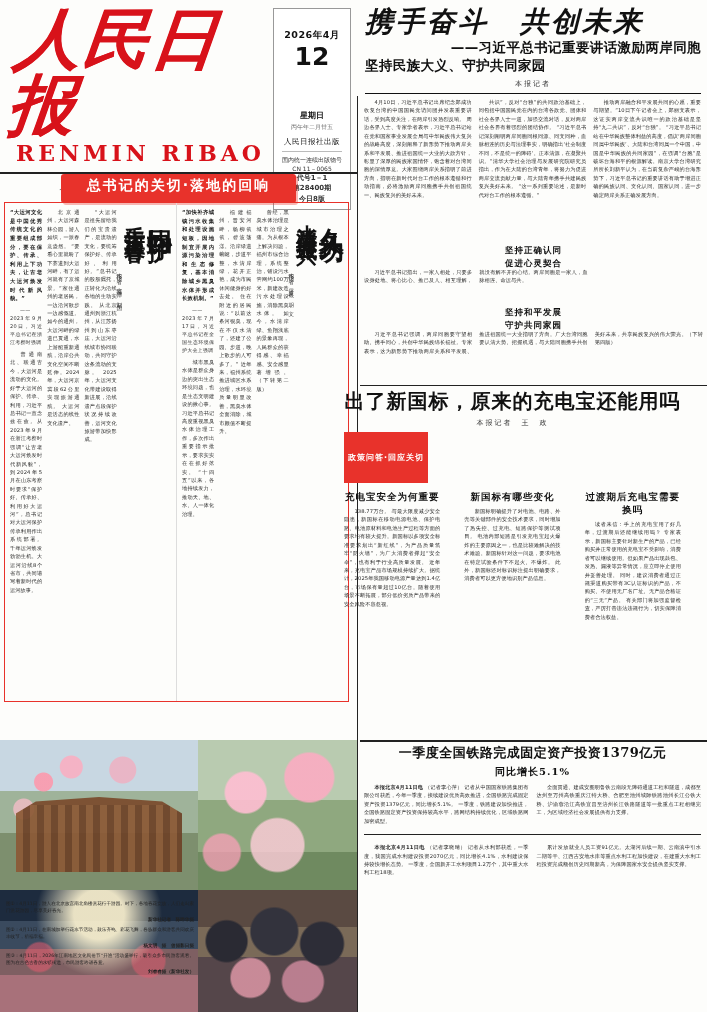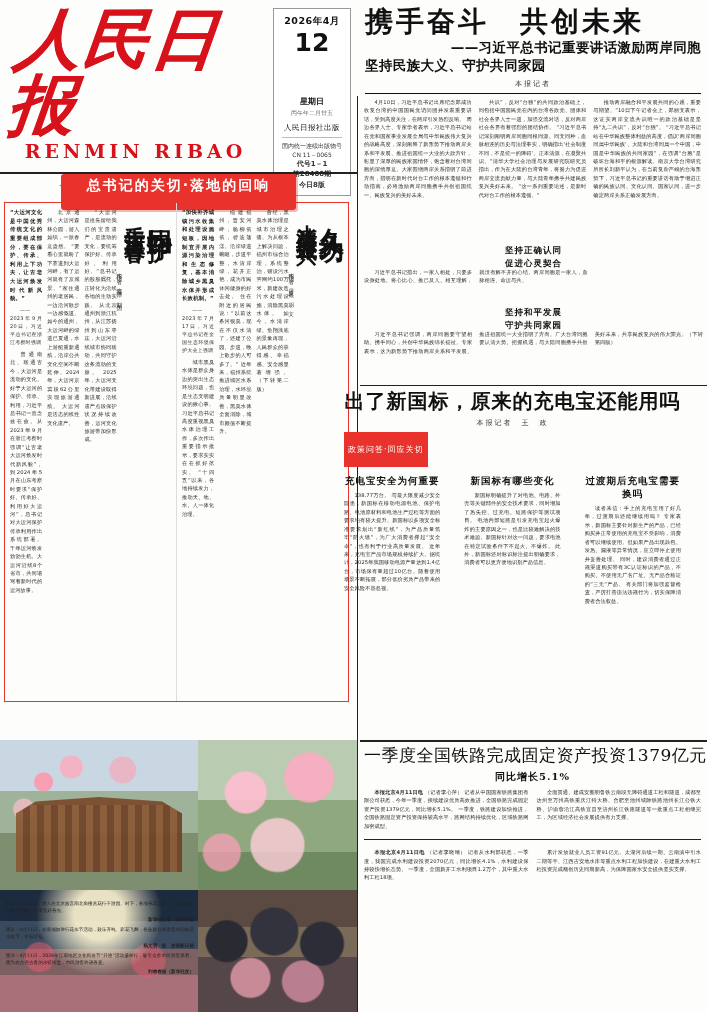--- a/index.html
+++ b/index.html
@@ -20,47 +20,47 @@
     font-family: "DejaVu Serif", "Liberation Serif", serif;
     font-size: 66px; font-weight: bold; color: #d8121a;
     letter-spacing: 2px; line-height: 1.0;
     font-style: italic;
     transform: skewX(-6deg);
     padding-left: 6px;
     text-shadow: 0.5px 0 0 #d8121a;
   }
   .logo-en {
     font-family: "DejaVu Serif", "Liberation Serif", serif;
-    font-size: 19px; font-weight: bold; color: #d8121a;
-    letter-spacing: 4px; text-align: center;
+    font-size: 22px; font-weight: bold; color: #d8121a;
+    letter-spacing: 4px; text-align: right;
     margin-top: 2px;
   }
   .mast-url {
     font-size: 7.5px; color: #222; text-align: center; margin-top: 16px;
     letter-spacing: 0.3px;
   }
   .mast-date {
     width: 78px; margin-top: 8px; margin-left: 8px;
     border: 1px solid #999; text-align: center;
-    padding: 6px 2px 5px; background: #fff;
+    padding: 20px 2px 5px; background: #fff;
   }
   .md-ym { font-size: 9.5px; font-weight: bold; letter-spacing: .5px; }
   .md-day { font-size: 25px; font-weight: bold; line-height: 1.15; margin: 1px 0 1px; }
   .md-wk { font-size: 8px; font-weight: bold; margin-bottom: 2px; margin-top: 38px;}
   .md-lunar { font-size: 6px; color: #666; margin-bottom: 5px; }
   .md-pub { font-size: 7.5px; margin-bottom: 4px; letter-spacing:.5px;}
   .md-sep { border-top: 1px solid #bbb; margin: 3px 6px; }
   .md-line { font-size: 6px; line-height: 1.5; color: #333; }
   .md-line.b { font-weight: bold; font-size: 7px; }
 
   .mast-right { flex: 1; padding: 6px 6px 0 10px; }
   .top-head {
     font-family: "DejaVu Serif", "Liberation Serif", serif;
     font-size: 28px; font-weight: bold; letter-spacing: 3px;
-    line-height: 1.12; white-space: nowrap;
+    line-height: 1.12; white-space: nowrap; font-style: italic;
   }
   .top-sub {
     font-size: 13.5px; font-weight: bold; letter-spacing: .4px;
     text-align: right; margin-top: 2px; line-height: 1.25;
   }
   .top-sub2 {
     font-size: 13.5px; font-weight: bold; letter-spacing: .4px;
     margin-top: 1px; line-height: 1.25;
   }
   .byline { font-size: 7px; text-align: center; margin: 5px 0 4px; letter-spacing: 2px; color:#333; }
@@ -76,21 +76,21 @@
 
   
   .left-block {
     position: absolute; left: 0; top: 172px; width: 357px; height: 563px;
     padding: 2px 6px 0 6px;
   }
   .banner-wrap { text-align: center; position: relative; height: 26px; }
   .banner {
     display: inline-block; background: #e8322b; color: #fff;
     font-size: 14px; font-weight: bold; letter-spacing: 2px;
-    padding: 3px 26px 15px; border-radius: 3px;
+    padding: 3px 26px 8px; border-radius: 3px;
     box-shadow: 2px 2px 0 rgba(232,50,43,.35);
   }
   .redbox {
     border: 1.3px solid #e8322b; position: absolute;
     left: 4px; top: 30px; width: 345px; height: 500px;
   }
   .two-stories { display: flex; height: 100%; }
   .story { flex: 1; display: flex; padding: 5px 4px 4px 5px; }
 
   .quote {
@@ -129,38 +129,38 @@
     position: absolute; left: 340px; top: 386px; width: 347px; height: 352px;
     padding: 3px 6px 0 4px;
   }
   .mid-head {
     font-family: "DejaVu Serif", "Liberation Serif", serif;
     font-size: 20px; font-weight: bold; letter-spacing: 1px;
     text-align: center; line-height: 1.2; white-space: nowrap;
   }
   .tag-row { display:flex; align-items:flex-start; gap:6px; margin-top: 4px; }
   .redtag {
-    background: #e8322b; color:#fff; font-size: 8px; font-weight:normal;
-    letter-spacing: 1px; padding: 12px 4px; white-space: nowrap;
+    background: #e8322b; color:#fff; font-size: 8px; font-weight:bold;
+    letter-spacing: 1px; padding: 20px 4px; white-space: nowrap;
   }
   .sec-title {
     font-family: "DejaVu Serif", "Liberation Serif", serif;
     font-size: 9.5px; font-weight: bold; letter-spacing: 1px;
     text-align:center; margin: 4px 0 3px;
   }
 
   
   .right-bot {
     position: absolute; left: 360px; top: 742px; width: 347px; height: 270px;
     padding: 2px 6px 0 4px;
   }
   .news-head {
     font-family: "DejaVu Serif", "Liberation Serif", serif;
-    font-size: 17px; font-weight: normal; letter-spacing: .5px;
-    white-space: nowrap;
+    font-size: 13px; font-weight: bold; letter-spacing: .5px;
+    text-align:center; white-space: nowrap;
   }
   .news-sub {
     font-family: "DejaVu Serif", "Liberation Serif", serif;
     font-size: 10px; font-weight: bold; text-align:center; margin: 3px 0 4px;
     letter-spacing: 1px;
   }
   .dateline { font-weight: bold; }
 
   
   .photos {

